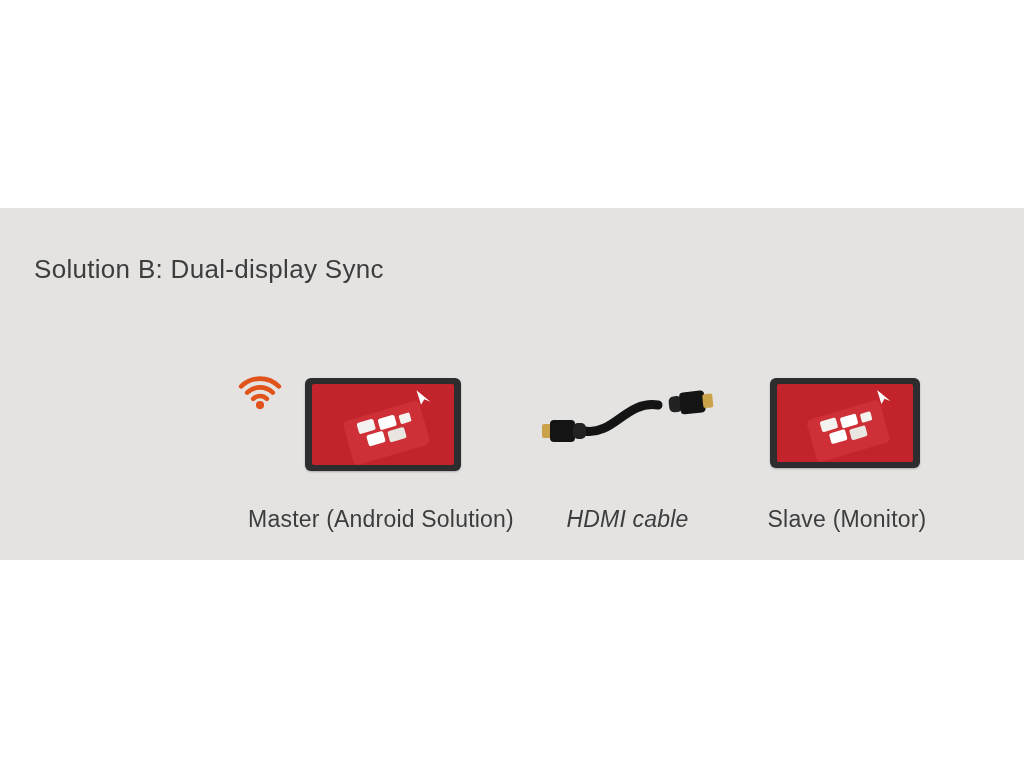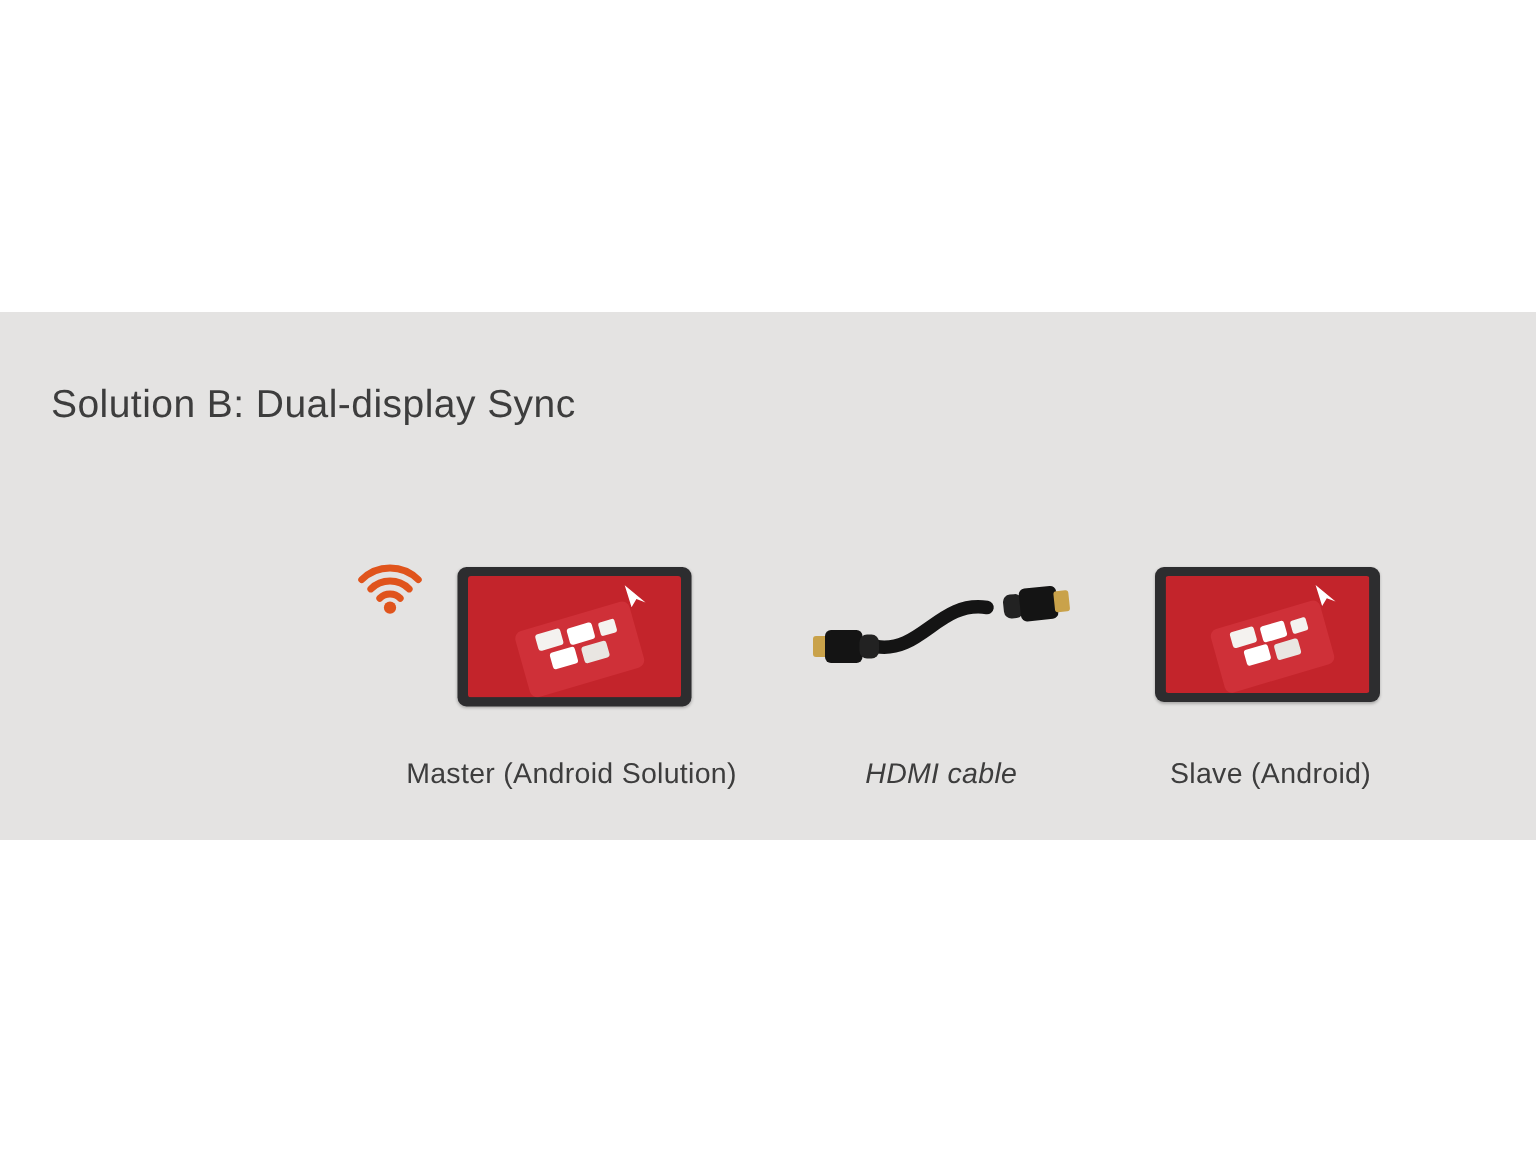--- a/index.html
+++ b/index.html
@@ -69,21 +69,21 @@
   .cable {
     position: absolute;
     left: 540px;
     top: 176px;
     width: 175px;
     height: 78px;
   }
   .caption {
     position: absolute;
     top: 298px;
-    font-size: 19px;
+    font-size: 23px;
     color: var(--text, #3d3d3d);
     text-align: center;
     letter-spacing: 0.2px;
   }
   .caption-master { left: 238px; width: 286px; }
   .caption-cable  { left: 540px; width: 175px; font-style: italic; }
   .caption-slave  { left: 758px; width: 178px; }
 </style>
 </head>
 <body>
@@ -149,16 +149,16 @@
             <rect x="74" y="47" width="17" height="11" rx="2" fill="#e9e6e2"></rect>
             <rect x="89" y="35" width="11" height="9" rx="1.5" fill="#f4f2ef"></rect>
           </g>
           <path d="M103 6 l4.5 14 3.2 -5.2 6 2.2 z" fill="#ffffff"></path>
         </svg>
       </div>
     </div>
 
     <div class="caption caption-master">Master (Android Solution)</div>
     <div class="caption caption-cable">HDMI cable</div>
-    <div class="caption caption-slave">Slave (Android)</div>
+    <div class="caption caption-slave">Slave (Monitor)</div>
 
   </div>
 </div>
 
 </body></html>

